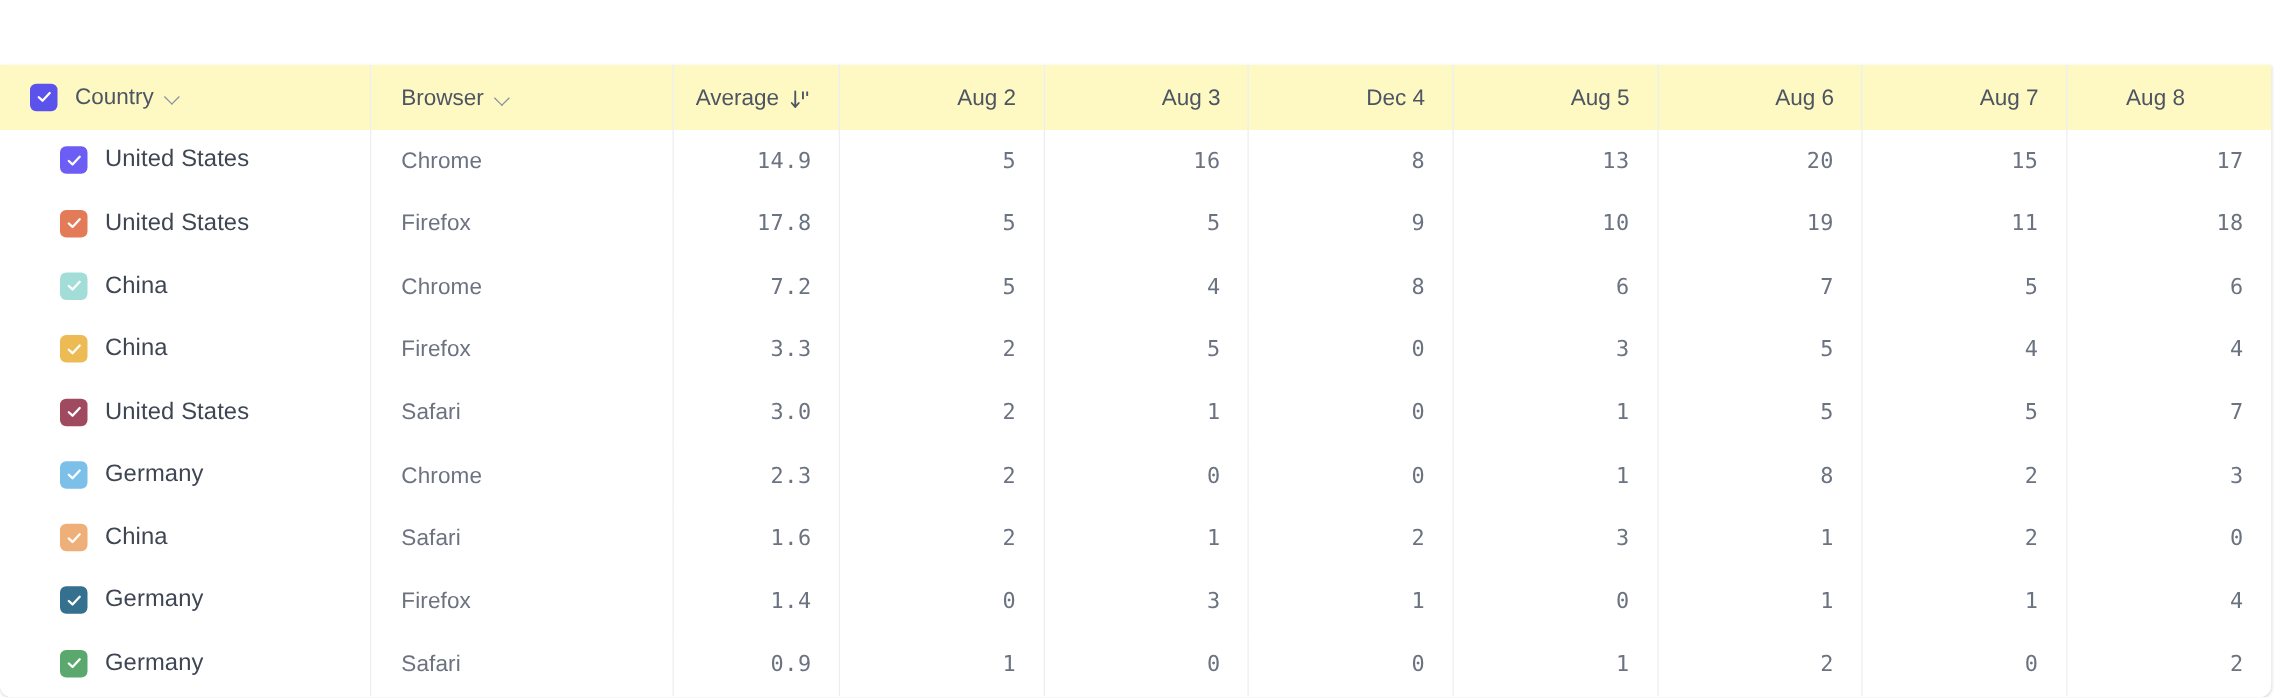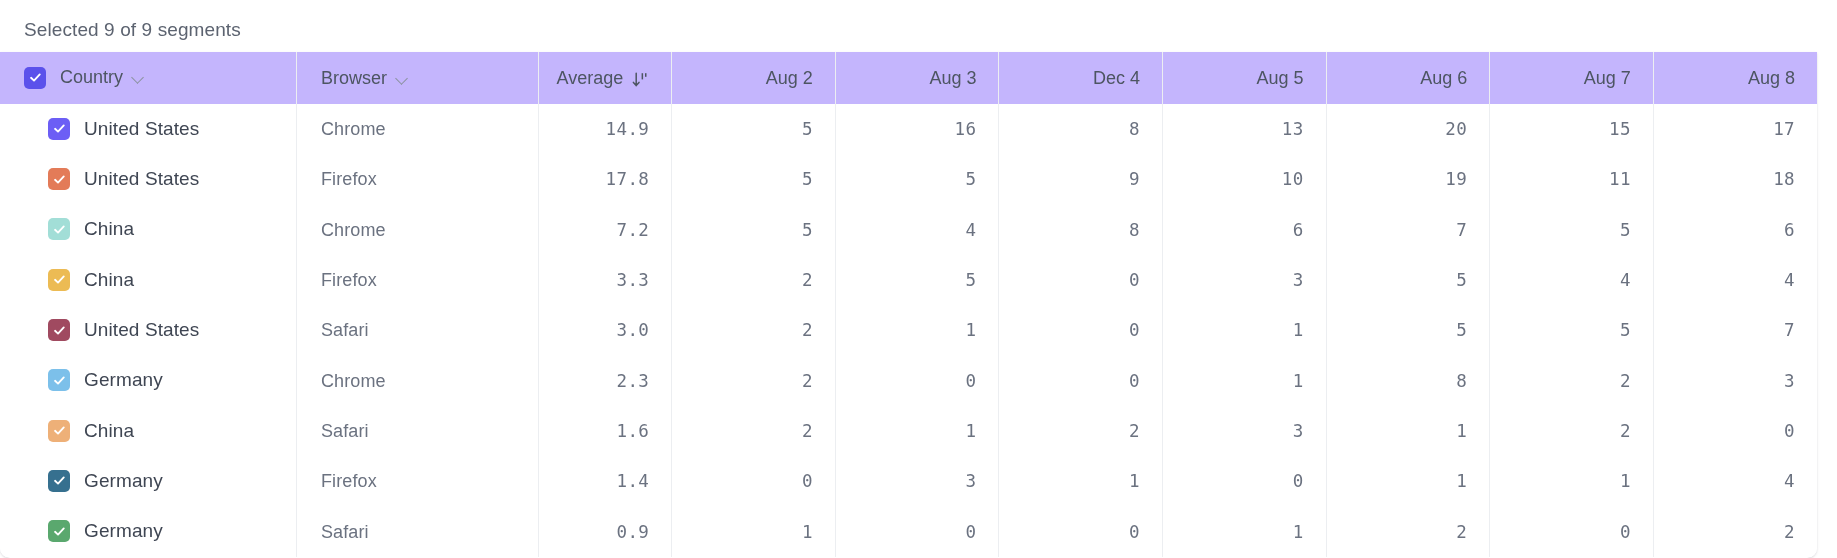--- a/index.html
+++ b/index.html
@@ -57,25 +57,25 @@
   table.grid col.c-day      { width: 160px; }
 
   thead th {
     height: 52px;
     padding: 0 22px 0 0;
     font-weight: 400;
     font-size: 18px;
     color: #4d5562;
     text-align: right;
     vertical-align: middle;
-    background: #c4b5fd;
+    background: #fef9c3;
     border-right: 1px solid #eceef1;
     white-space: nowrap;
   }
-  thead th.last { border-right: none; }
+  thead th.last { border-right: none; text-align: center; }
 
   thead th.lead {
     text-align: left;
     padding-left: 24px;
   }
 
   tbody td {
     height: 50.3px;
     padding: 0 22px 0 0;
     font-size: 19px;
@@ -185,21 +185,20 @@
     font-size: 18px;
     color: #6b7280;
     letter-spacing: 0.1px;
   }
 </style>
 </head>
 <body>
 
 <div class="page">
 
-  <div class="caption">Selected 9 of 9 segments</div>
 
   <div class="panel">
     <table class="grid">
       <colgroup>
         <col class="c-country">
         <col class="c-browser">
         <col class="c-average">
         <col class="c-day">
           <col class="c-day">
           <col class="c-day">

